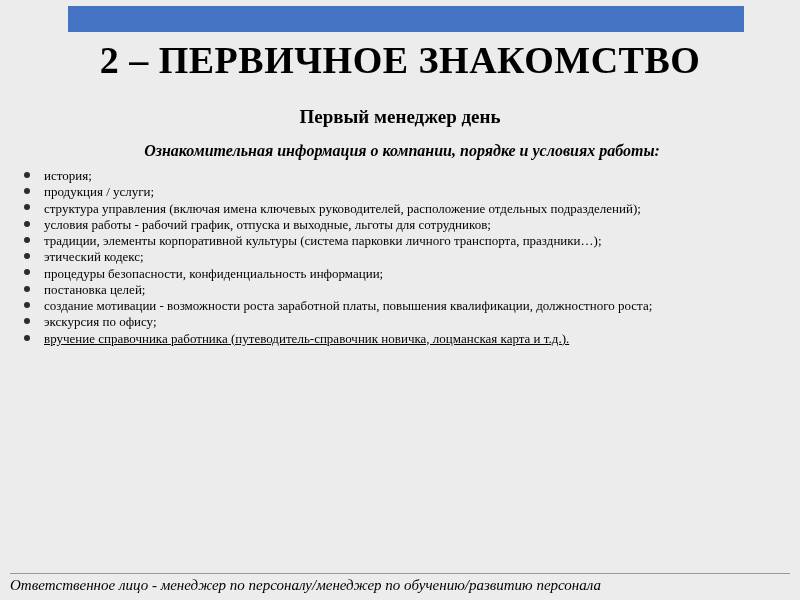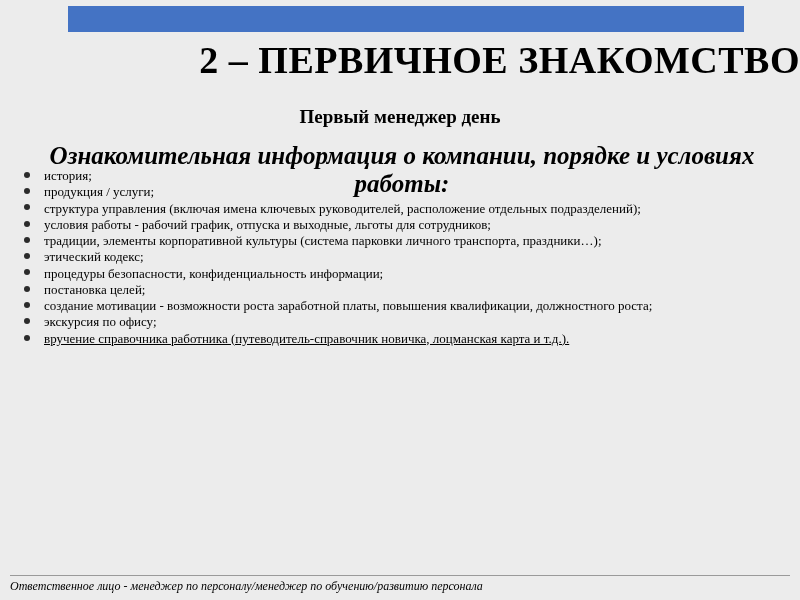--- a/index.html
+++ b/index.html
@@ -28,21 +28,21 @@
     top: 6px;
     width: 676px;
     height: 26px;
     background: #4473c4;
   }
   .title {
     position: absolute;
     left: 0;
     top: 38px;
     width: 800px;
-    text-align: right;
+    text-align: center;
     font-family: "Liberation Serif", serif;
     font-weight: bold;
     font-size: 38px;
     letter-spacing: 0.5px;
     color: #000000;
     text-transform: uppercase;
   }
   .subtitle {
     position: absolute;
     left: 0;
@@ -53,21 +53,21 @@
     font-size: 19px;
   }
   .lead {
     position: absolute;
     left: 30px;
     top: 142px;
     width: 744px;
     text-align: center;
     font-weight: bold;
     font-style: italic;
-    font-size: 25px;
+    font-size: 16px;
   }
   .bullets {
     position: absolute;
     left: 14px;
     top: 168px;
     width: 776px;
     margin: 0;
     padding: 0;
     list-style: none;
   }
@@ -91,21 +91,21 @@
   }
   .bullets li.underlined .txt {
     text-decoration: underline;
   }
   .footer {
     position: absolute;
     left: 10px;
     bottom: 6px;
     width: 780px;
     font-style: italic;
-    font-size: 12px;
+    font-size: 15px;
     border-top: 1px solid #9a9a9a;
     padding-top: 3px;
   }
   .txt { display: inline; }
 </style>
 </head>
 <body>
 
 <div class="slide">
 

